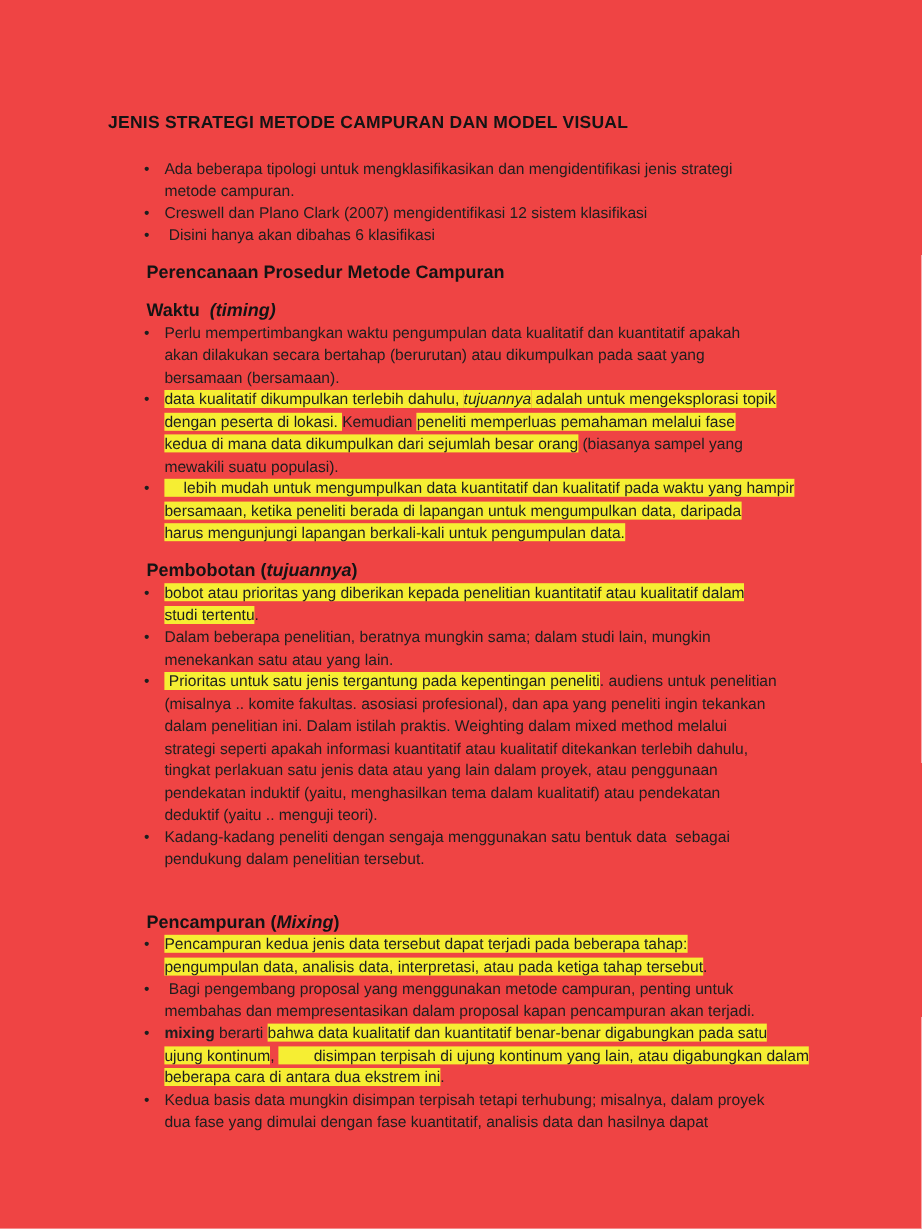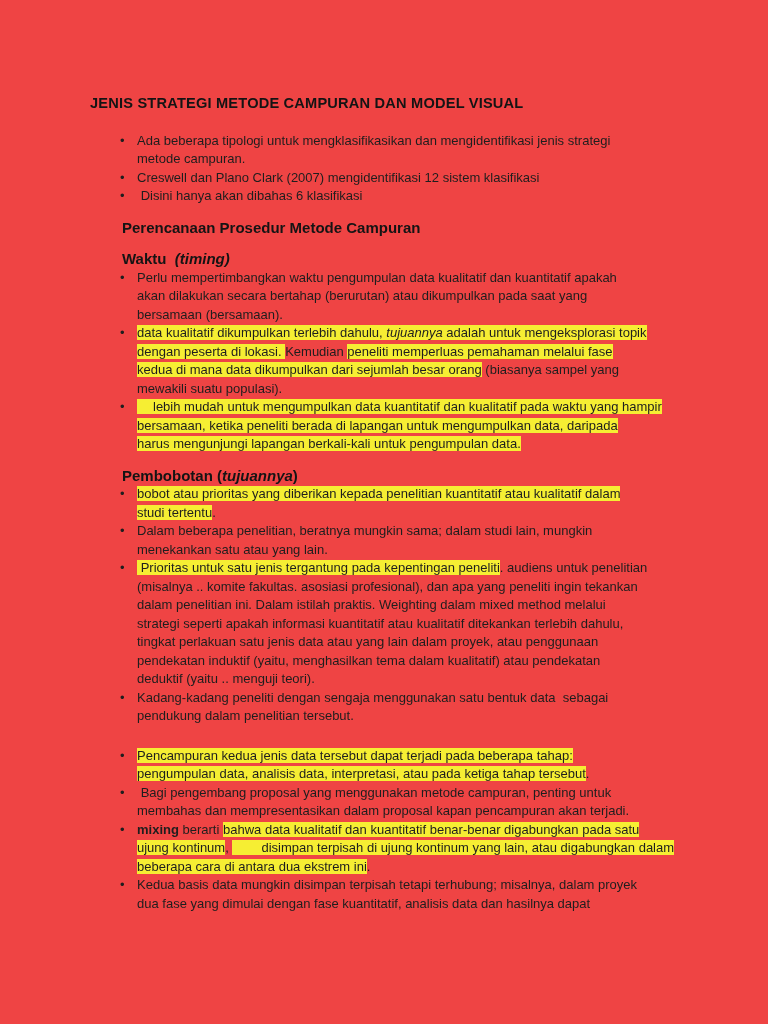--- a/index.html
+++ b/index.html
@@ -128,20 +128,21 @@
 pendekatan induktif (yaitu, menghasilkan tema dalam kualitatif) atau pendekatan
 deduktif (yaitu .. menguji teori).</span></div>
           </div>
           <div class="bullet-item">
             <div class="bullet-marker">•</div>
             <div class="bullet-text"><span>Kadang-kadang peneliti dengan sengaja menggunakan satu bentuk data  sebagai
 pendukung dalam penelitian tersebut.</span></div>
           </div>
         </div>
         <div class="spacer"></div>
+        <div class="heading"><span class="seg-b">Pencampuran (</span><span class="seg-b seg-i">Mixing</span><span class="seg-b">)</span></div>
         <div class="bullet-list">
           <div class="bullet-item">
             <div class="bullet-marker">•</div>
             <div class="bullet-text"><span style="background: rgb(246, 238, 51);">Pencampuran kedua jenis data tersebut dapat terjadi pada beberapa tahap:
 pengumpulan data, analisis data, interpretasi, atau pada ketiga tahap tersebut</span><span>.</span></div>
           </div>
           <div class="bullet-item">
             <div class="bullet-marker">•</div>
             <div class="bullet-text"><span> Bagi pengembang proposal yang menggunakan metode campuran, penting untuk
 membahas dan mempresentasikan dalam proposal kapan pencampuran akan terjadi.</span></div>

